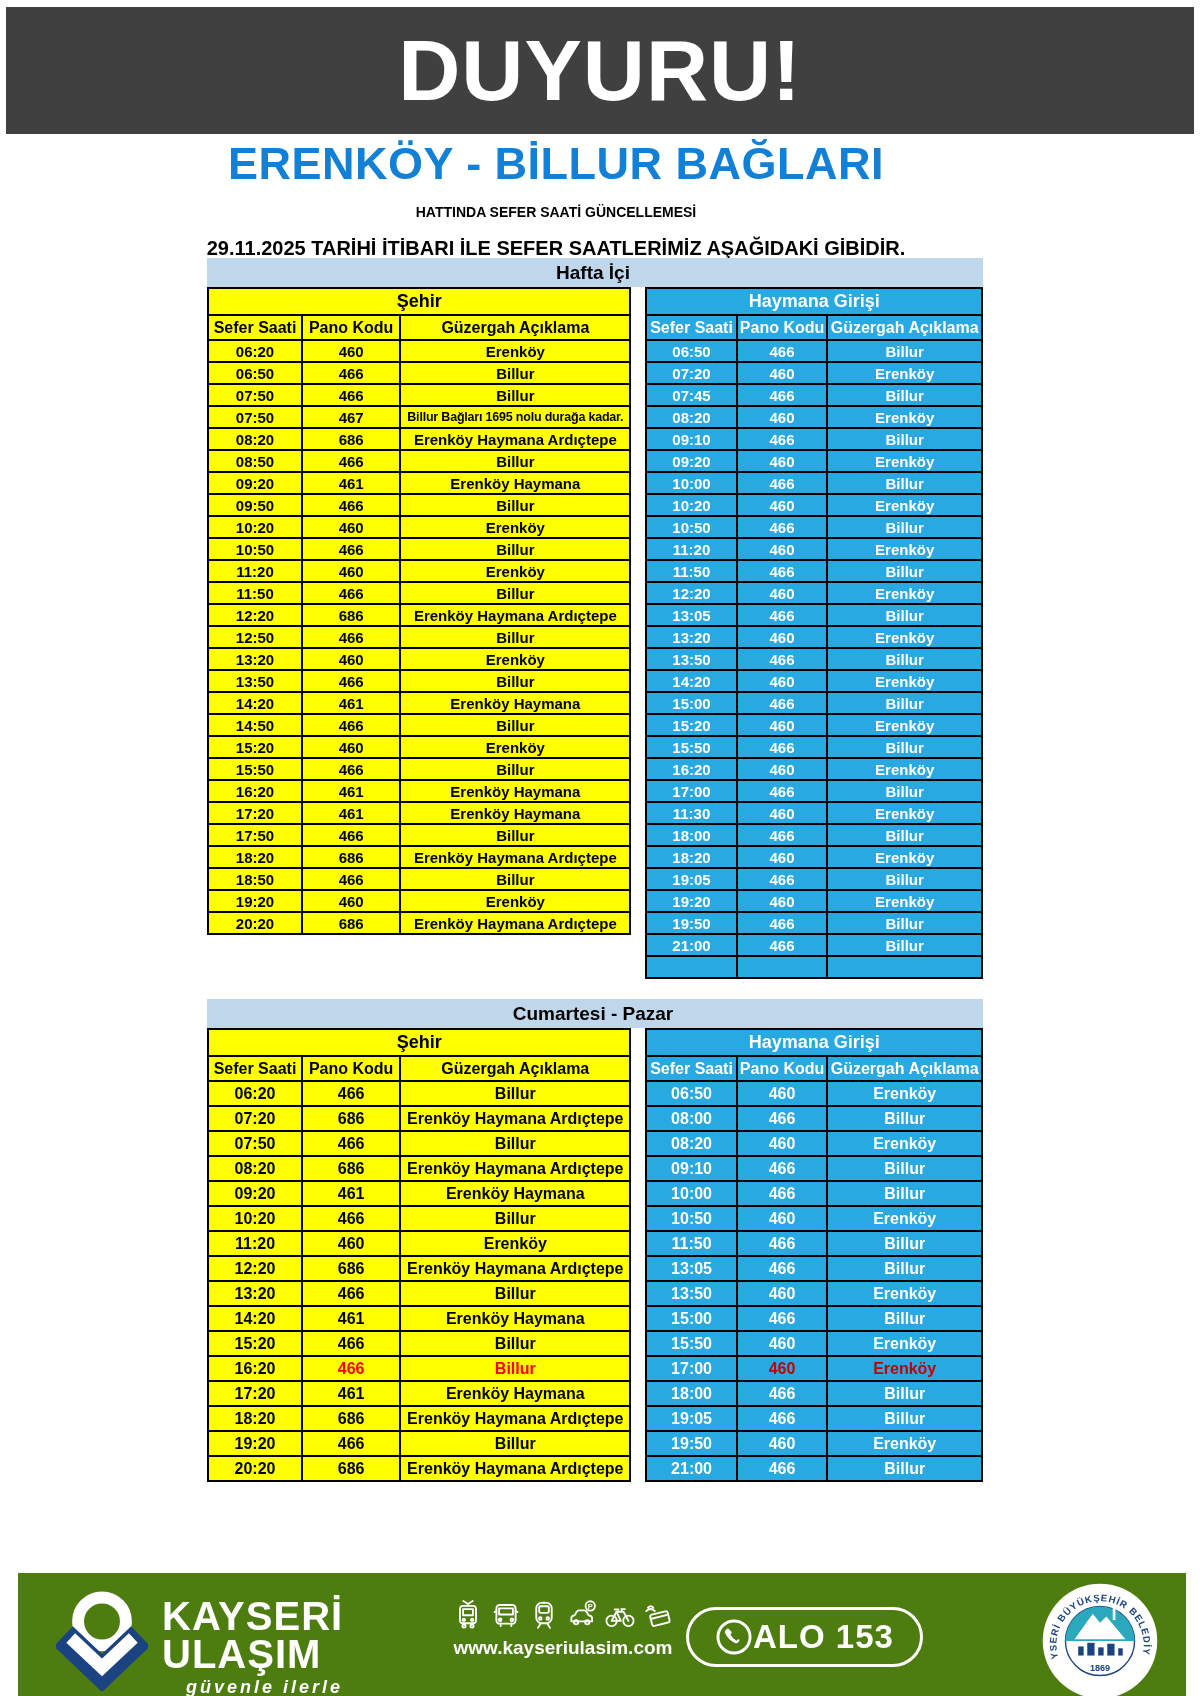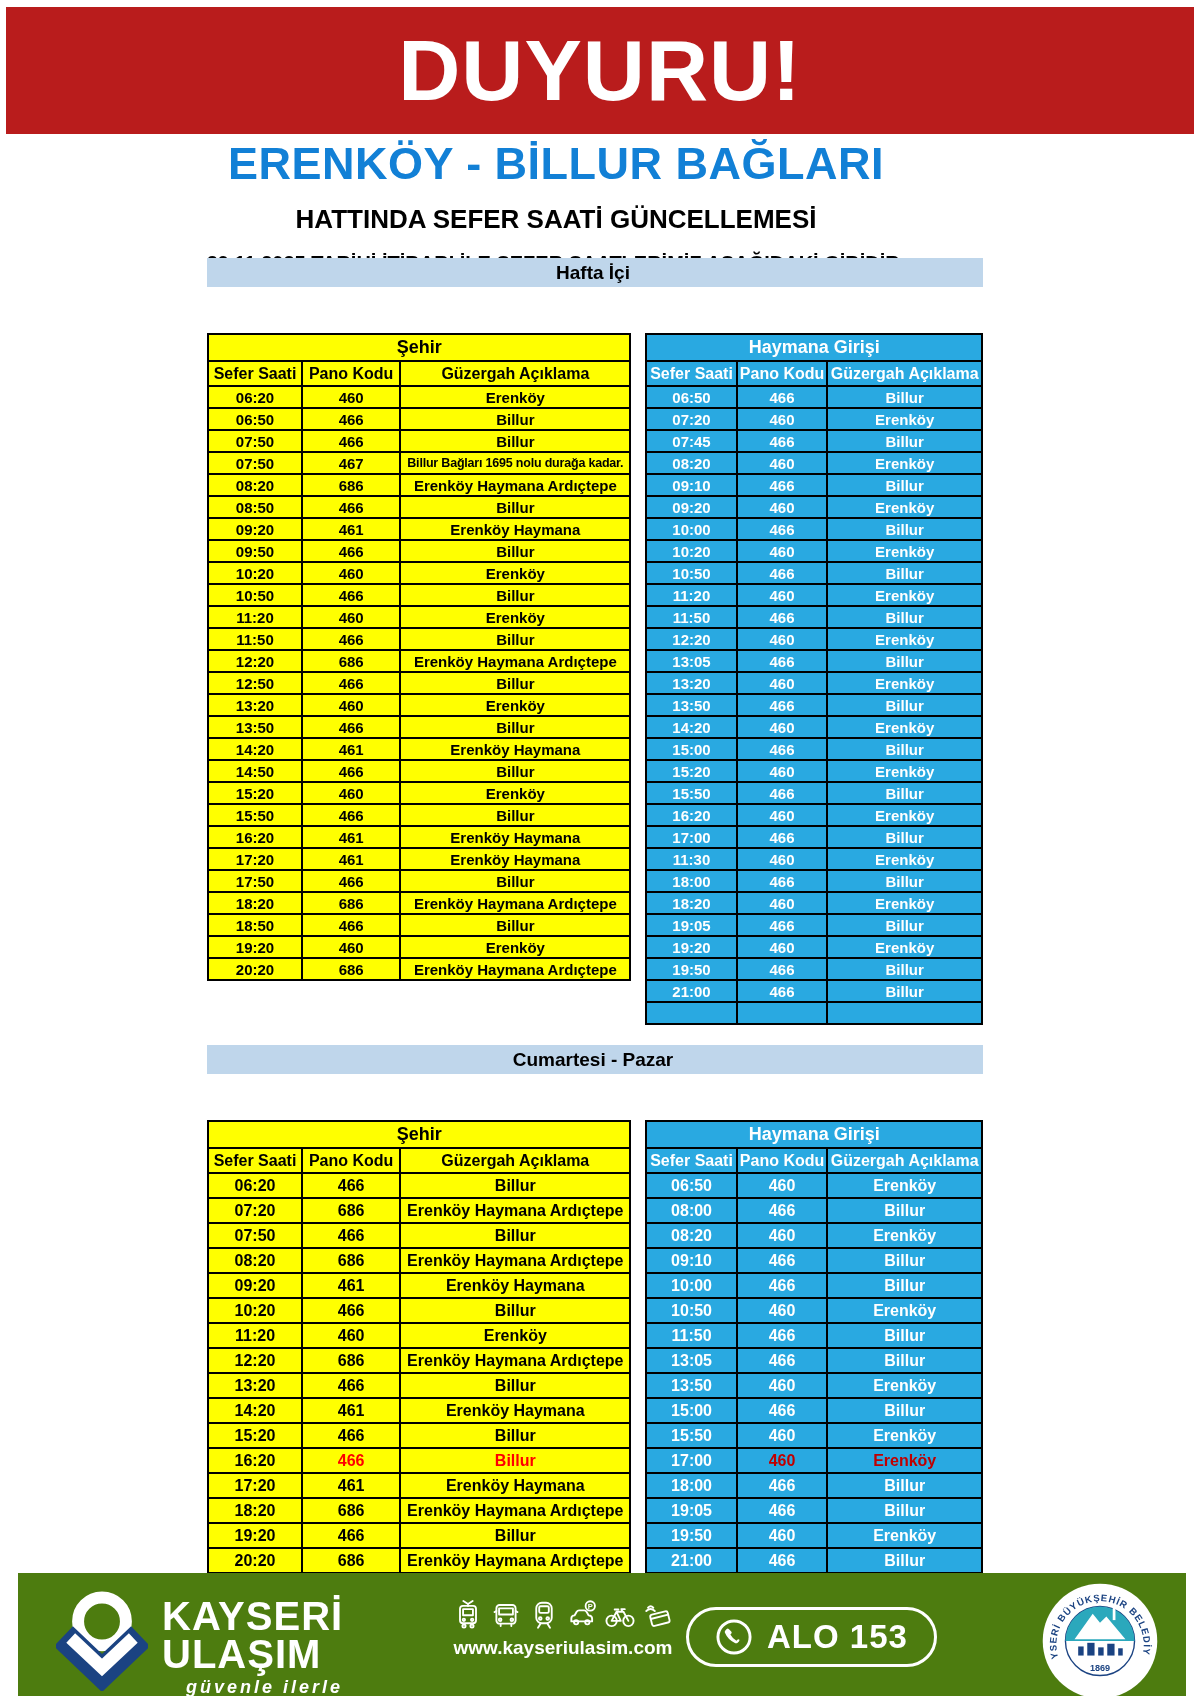--- a/index.html
+++ b/index.html
@@ -3,36 +3,36 @@
 <meta charset="utf-8">
 <style>
   html,body{margin:0;padding:0;}
   body{
     width:1200px;height:1696px;position:relative;background:#ffffff;
     font-family:"Liberation Sans",sans-serif;overflow:hidden;
   }
   
   .banner{
     position:absolute;top:7px;left:6px;right:6px;height:127px;
-    background:#b91c1c;display:flex;align-items:center;justify-content:center;
+    background:#404040;display:flex;align-items:center;justify-content:center;
   }
   .banner-title{color:#fff;font-size:86px;font-weight:bold;letter-spacing:1px;}
   
   .intro-wrap{position:absolute;top:138px;left:0;width:1112px;text-align:center;}
   .route-title{color:#1280D6;font-size:45px;font-weight:bold;letter-spacing:.5px;margin:0 0 14px 0;}
-  .sub1{color:#000;font-size:26px;font-weight:bold;margin:0 0 13px 0;}
+  .sub1{color:#000;font-size:14px;font-weight:bold;margin:0 0 13px 0;}
   .sub2{color:#000;font-size:20px;font-weight:bold;margin:17px;}
   
   .tables{position:absolute;top:258px;left:207px;width:776px;}
   .band{
     background:#BFD6EB;text-align:center;font-size:19px;font-weight:bold;color:#000;
     padding:4px 4px 3px 0;
   }
   .pair{display:flex;gap:14px;align-items:flex-start;}
-  table.tt{border-collapse:collapse;table-layout:fixed;margin-top:46px;}
+  table.tt{border-collapse:collapse;table-layout:fixed;}
   .tt th,.tt td{
     border:2px solid #000;text-align:center;font-weight:bold;
     padding:0 2px;white-space:nowrap;overflow:hidden;
   }
   .city th,.city td{background:#FFFF00;color:#000;}
   .haymana th,.haymana td{background:#29A9E1;color:#fff;}
   .cap{font-size:18px;height:25px;}
   .hdr{font-size:16px;height:23px;}
   .wk td{font-size:15px;height:20px;}
   .we td{font-size:16px;height:23px;}
@@ -51,21 +51,21 @@
   .brand{position:absolute;left:38px;top:12px;display:flex;align-items:flex-start;}
   .pin{width:92px;height:106px;margin-right:14px;}
   .brand-text{color:#fff;padding-top:12px;}
   .brand-l{font-size:40px;font-weight:bold;line-height:38px;letter-spacing:1px;}
   .tagline{font-size:18px;font-style:italic;letter-spacing:3px;text-align:right;margin-top:4px;font-weight:bold;}
   .mid{position:absolute;left:420px;top:26px;width:250px;text-align:center;color:#fff;}
   .ticons{display:flex;gap:6px;justify-content:center;}
   .ticon{width:32px;height:32px;}
   .website{font-size:19px;font-weight:bold;margin-top:6px;}
   .alo{
-    position:absolute;left:668px;top:34px;display:flex;align-items:center;gap:14px;
+    position:absolute;left:668px;top:34px;display:flex;align-items:center;
     border:3px solid #fff;border-radius:34px;padding:8px 26px;color:#fff;
   }
   .alo-label{font-size:33px;font-weight:bold;letter-spacing:1px;}
   .phone-svg{width:38px;height:38px;}
   .badge{position:absolute;right:26px;top:8px;width:120px;height:120px;}
 </style>
 </head>
 <body>
 
 <div class="banner">

